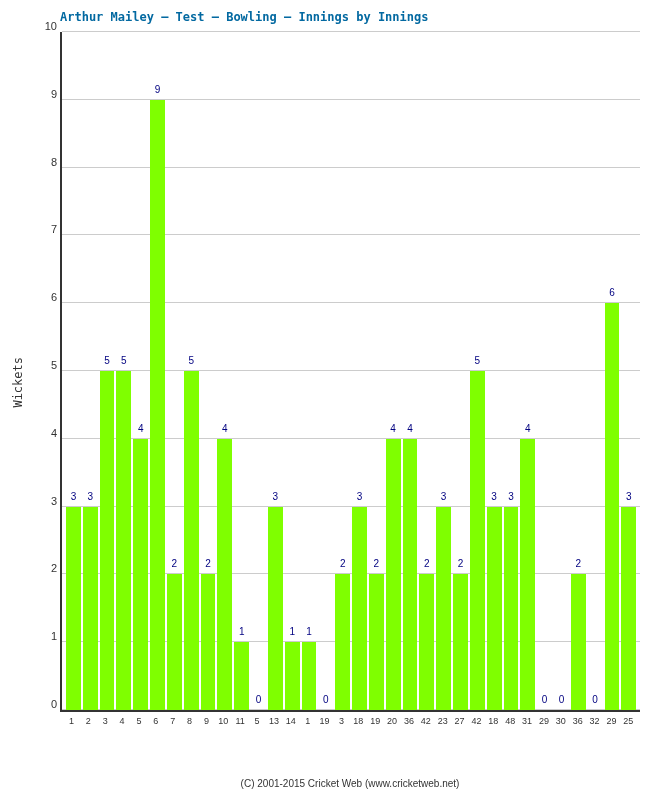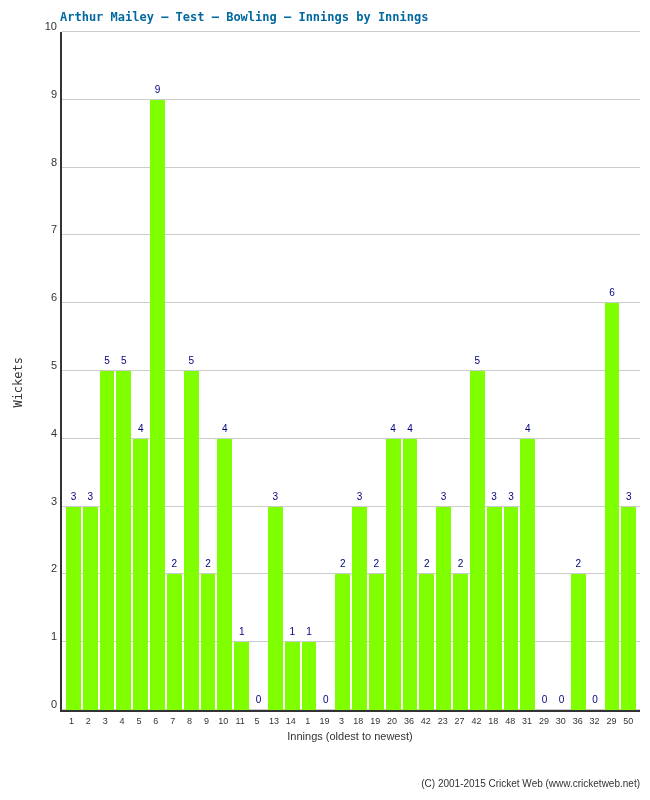--- a/index.html
+++ b/index.html
@@ -91,21 +91,21 @@
       font-size: 9px;
       color: #333;
     }
     .x-axis-title {
       text-align: center;
       font-size: 11px;
       margin-top: 4px;
       color: #333;
     }
     .copyright {
-      text-align: right;
+      text-align: center;
       font-size: 10px;
       color: #333;
       margin-top: 6px;
     }
   </style>
 </head>
 <body>
 
 <div class="chart-container">
   <div class="chart-title">Arthur Mailey – Test – Bowling – Innings by Innings</div>
@@ -341,20 +341,19 @@
         <div class="x-label">27</div>
         <div class="x-label">42</div>
         <div class="x-label">18</div>
         <div class="x-label">48</div>
         <div class="x-label">31</div>
         <div class="x-label">29</div>
         <div class="x-label">30</div>
         <div class="x-label">36</div>
         <div class="x-label">32</div>
         <div class="x-label">29</div>
-        <div class="x-label">50</div>
+        <div class="x-label">25</div>
       </div>
 
-    <div class="x-axis-title">Innings (oldest to newest)</div>
   </div>
 
   <div class="copyright">(C) 2001-2015 Cricket Web (www.cricketweb.net)</div>
 </div>
 
 </body></html>

